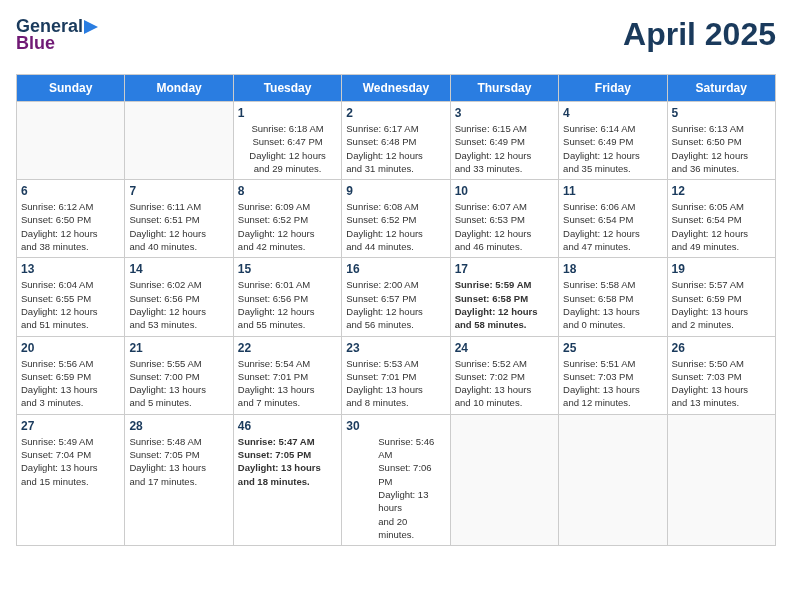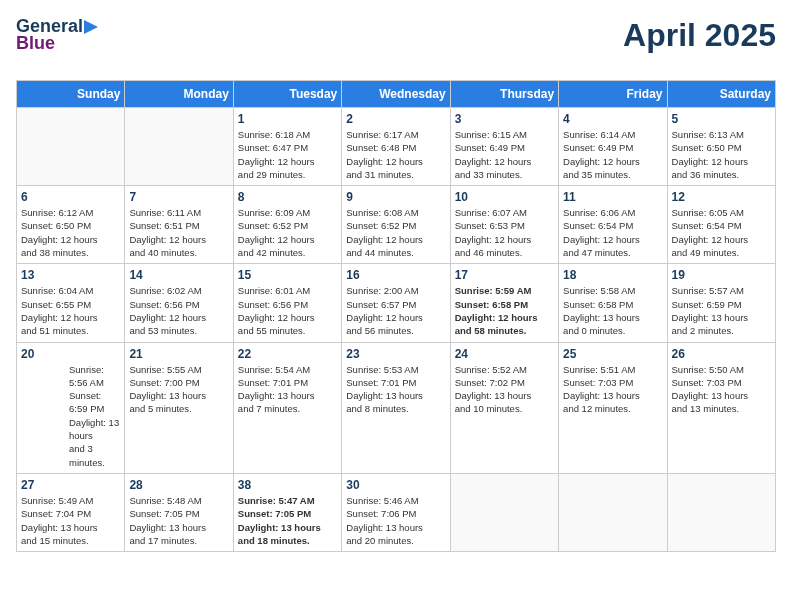--- a/index.html
+++ b/index.html
@@ -6,42 +6,42 @@
     body {
       font-family: Arial, sans-serif;
       background: #fff;
       width: 792px;
       min-height: 612px;
       padding: 16px;
     }
     .header-area {
       display: flex;
       justify-content: space-between;
-      align-items: center;
-      margin-bottom: 26px;
+      align-items: flex-start;
+      margin-bottom: 20px;
     }
     .logo {
       display: flex;
       flex-direction: column;
       align-items: flex-start;
     }
     .title-area {
       text-align: right;
     }
     .calendar {
       width: 100%;
       border-collapse: collapse;
     }
     .calendar th {
       background: #2a7de1;
       color: #fff;
       font-size: 12px;
       font-weight: bold;
       padding: 6px 4px;
-      text-align: right;
+      text-align: center;
       border: 1px solid #ccc;
     }
     .calendar td {
       border: 1px solid #ccc;
       vertical-align: top;
       padding: 4px;
       font-size: 10px;
       color: #333;
       width: 108px;
       min-height: 80px;
@@ -92,21 +92,21 @@
         <th>Friday</th>
         <th>Saturday</th>
       </tr>
   </thead>
   <tbody id="calendar-body">
   <tr>
         <td class="empty"></td>
         <td class="empty"></td>
         <td>
           <span class="day-num">1</span>
-          <div class="day-info" style="white-space: pre-line;">Sunrise: 6:18 AM
+          <div class="day-info" style="white-space: pre-line; text-align: center;">Sunrise: 6:18 AM
 Sunset: 6:47 PM
 Daylight: 12 hours
 and 29 minutes.</div>
         </td>
         <td>
           <span class="day-num">2</span>
           <div class="day-info" style="white-space: pre-line;">Sunrise: 6:17 AM
 Sunset: 6:48 PM
 Daylight: 12 hours
 and 31 minutes.</div>
@@ -231,21 +231,21 @@
           <span class="day-num">19</span>
           <div class="day-info" style="white-space: pre-line;">Sunrise: 5:57 AM
 Sunset: 6:59 PM
 Daylight: 13 hours
 and 2 minutes.</div>
         </td>
       </tr>
       <tr>
         <td>
           <span class="day-num">20</span>
-          <div class="day-info" style="white-space: pre-line; margin-left: 48px;">Sunrise: 5:56 AM
+          <div class="day-info" style="white-space: pre-line;">Sunrise: 5:56 AM
 Sunset: 6:59 PM
 Daylight: 13 hours
 and 3 minutes.</div>
         </td>
         <td>
           <span class="day-num">21</span>
           <div class="day-info" style="white-space: pre-line;">Sunrise: 5:55 AM
 Sunset: 7:00 PM
 Daylight: 13 hours
 and 5 minutes.</div>
@@ -295,29 +295,29 @@
 and 15 minutes.</div>
         </td>
         <td>
           <span class="day-num">28</span>
           <div class="day-info" style="white-space: pre-line;">Sunrise: 5:48 AM
 Sunset: 7:05 PM
 Daylight: 13 hours
 and 17 minutes.</div>
         </td>
         <td>
-          <span class="day-num">38</span>
+          <span class="day-num">46</span>
           <div class="day-info" style="white-space: pre-line; font-weight: bold;">Sunrise: 5:47 AM
 Sunset: 7:05 PM
 Daylight: 13 hours
 and 18 minutes.</div>
         </td>
         <td>
           <span class="day-num">30</span>
-          <div class="day-info" style="white-space: pre-line;">Sunrise: 5:46 AM
+          <div class="day-info" style="white-space: pre-line; margin-left: 32px;">Sunrise: 5:46 AM
 Sunset: 7:06 PM
 Daylight: 13 hours
 and 20 minutes.</div>
         </td>
         <td class="empty"></td>
         <td class="empty"></td>
         <td class="empty"></td>
       </tr>
     </tbody>
 </table>

